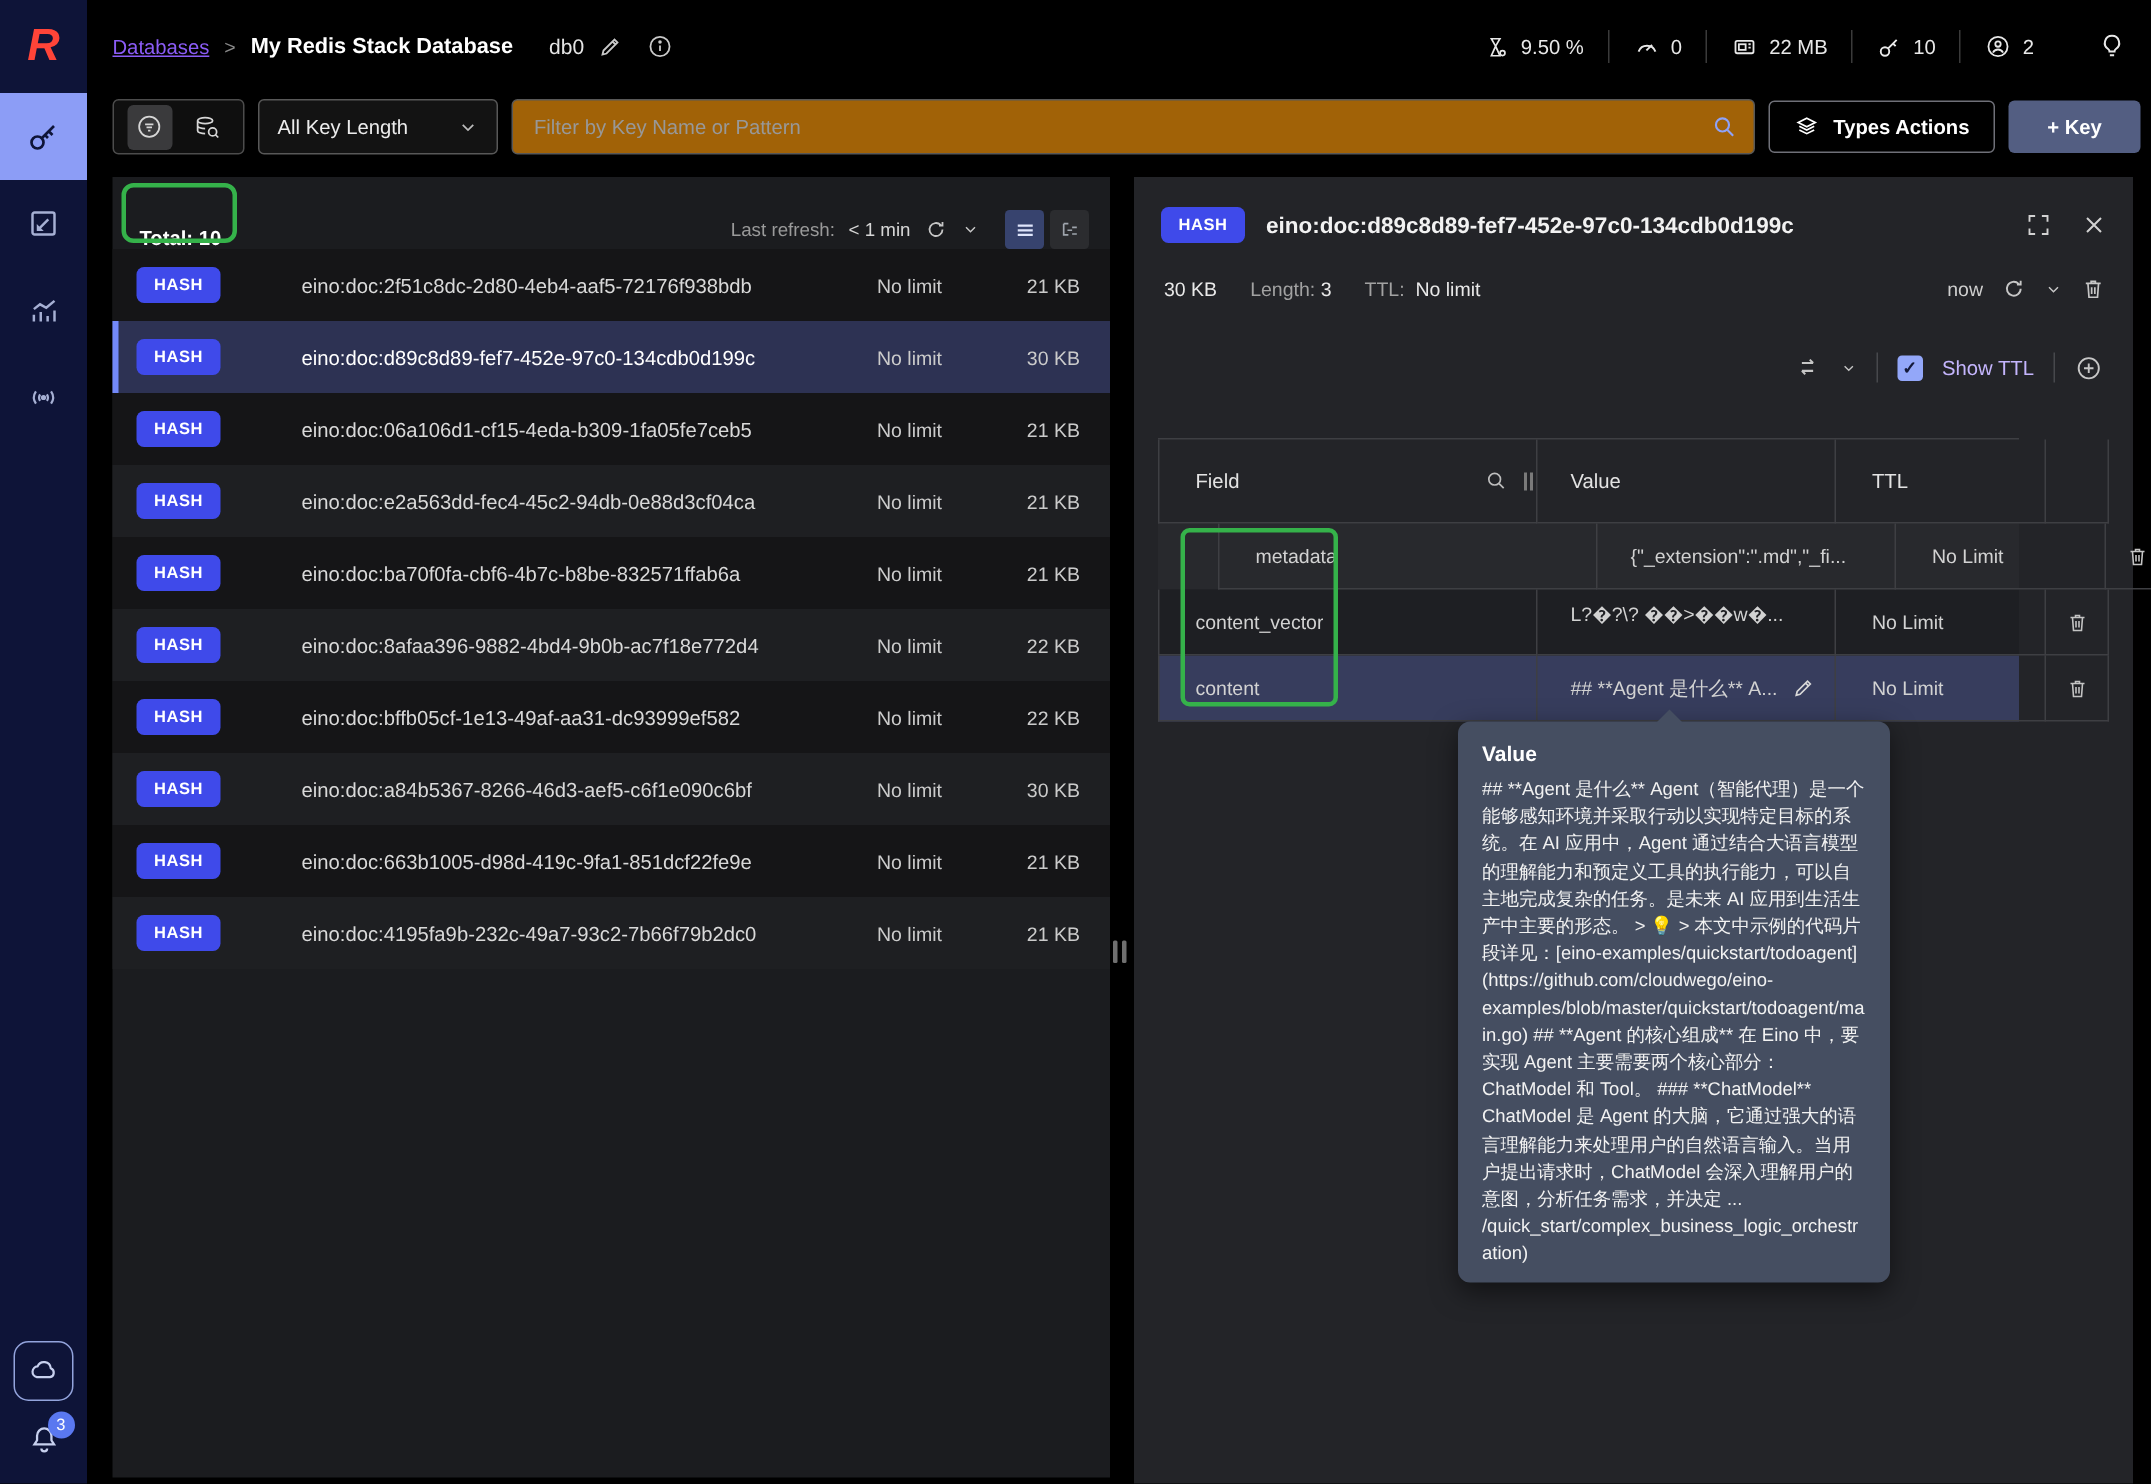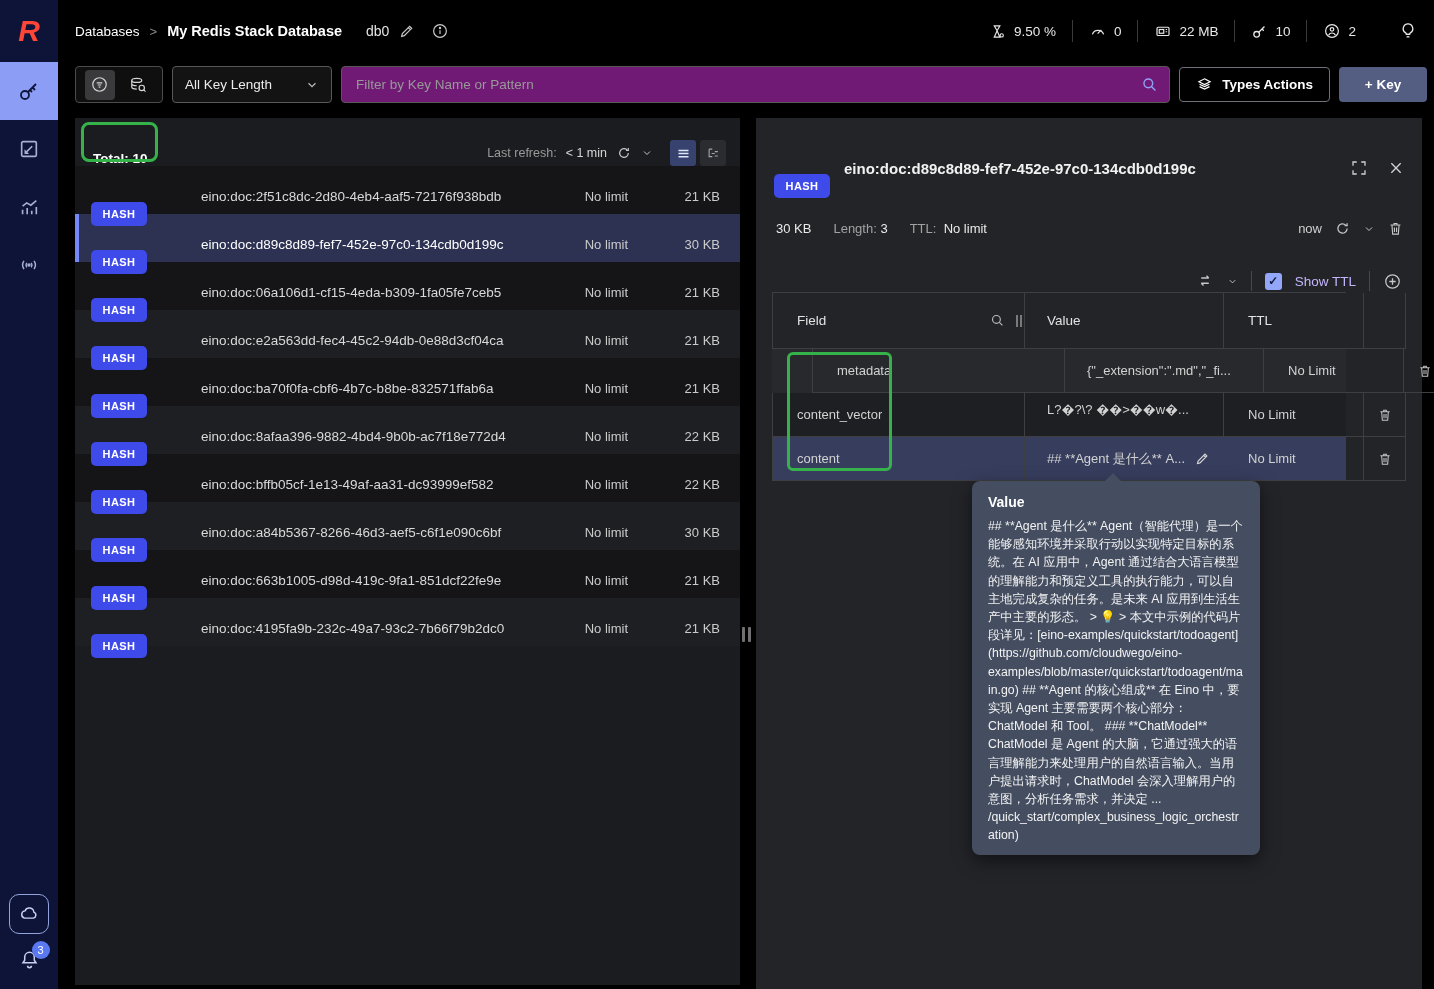--- a/index.html
+++ b/index.html
@@ -13,38 +13,38 @@
   .navitem { width:58px; height:58px; display:flex; align-items:center; justify-content:center; color:#a6b0d4; cursor:pointer; }
   .navitem.active { background:#8c9df6; color:#0e1438; }
   .nav-bottom { margin-top:auto; display:flex; flex-direction:column; align-items:center; gap:14px; padding-bottom:18px; }
   .cloudbtn { width:40px; height:40px; border:1.5px solid #93a4dc; border-radius:10px; display:flex; align-items:center; justify-content:center; color:#c7d0ee; }
   .bellwrap { position:relative; color:#c7d0ee; }
   .badge3 { position:absolute; top:-7px; right:-9px; width:18px; height:18px; border-radius:50%; background:#5a78f0; color:#fff; font-size:11px; display:flex; align-items:center; justify-content:center; }
 
   
   .topbar { position:absolute; left:58px; top:0; width:1376px; height:62px; background:#000; display:flex; align-items:center; }
   .crumbs { display:flex; align-items:center; gap:10px; padding-left:17px; }
-  .crumb-link { color:#ffffff; font-size:13.5px; cursor:pointer; }
+  .crumb-link { color:#8b5cf6; font-size:13.5px; text-decoration:underline; cursor:pointer; }
   .crumb-sep { color:#8a8a8a; font-size:13px; }
   .crumb-cur { color:#fff; font-size:14.5px; font-weight:bold; }
   .dbname { color:#e4e4e4; font-size:14px; margin-left:14px; }
   .miniicon { color:#c9c9c9; display:flex; align-items:center; }
   .stats { margin-left:auto; display:flex; align-items:center; padding-right:16px; }
   .stat { display:flex; align-items:center; gap:7px; color:#e8e8e8; font-size:13.5px; padding:0 16px; }
   .stat-div { width:1px; height:22px; background:#3a3a3a; }
   .bulb { margin-left:26px; color:#e8e8e8; }
 
   
   .filterbar { position:absolute; left:75px; top:66px; width:1352px; height:37px; display:flex; align-items:center; gap:9px; }
   .fgroup { height:37px; width:88px; border:1px solid #4c4c4c; border-radius:4px; background:#0f0f0f; display:flex; align-items:center; justify-content:space-evenly; }
   .fbtn { width:30px; height:30px; border-radius:4px; display:flex; align-items:center; justify-content:center; color:#d6d6d6; cursor:pointer; }
   .fbtn.active { background:#3a3a3c; }
   .ktype { height:37px; width:160px; border:1px solid #585858; border-radius:4px; background:#131313; display:flex; align-items:center; padding:0 12px; font-size:13.5px; color:#ececec; cursor:pointer; }
   .ktype .chev { margin-left:auto; color:#bcbcbc; }
-  .finput { flex:1; height:37px; border:1px solid #585858; border-radius:4px; background:#701a75; display:flex; align-items:center; padding:0 10px 0 14px; }
+  .finput { flex:1; height:37px; border:1px solid #585858; border-radius:4px; background:#a16207; display:flex; align-items:center; padding:0 10px 0 14px; }
   .finput input { flex:1; background:transparent; border:none; outline:none; color:#e6e6e6; font-size:13.5px; font-family:inherit; }
   .finput input::placeholder { color:#989898; }
   .searchbtn { color:#8fa; color:#8ea2f8; cursor:pointer; }
   .bulkbtn { height:35px; padding:0 16px; border:1px solid #6f7078; border-radius:4px; background:transparent; color:#fff; font-weight:bold; font-size:13.5px; display:flex; align-items:center; gap:9px; cursor:pointer; font-family:inherit; }
   .addkey { height:35px; width:88px; border:none; border-radius:4px; background:#535e82; color:#fff; font-weight:bold; font-size:13.5px; cursor:pointer; font-family:inherit; }
 
   
   .keylist { position:absolute; left:75px; top:118px; width:665px; height:867px; background:#1b1c1f; }
   .kl-head { height:48px; display:flex; align-items:flex-end; padding:0 14px 0 18px; position:relative; }
   .total { font-size:13.5px; font-weight:bold; color:#fff; }
@@ -53,21 +53,21 @@
   .lr-label { color:#9a9a9a; font-size:12.5px; }
   .lr-val { color:#d6d6d6; font-size:12.5px; }
   .iconbtn { color:#c6c6c6; display:flex; align-items:center; cursor:pointer; }
   .viewtoggle { display:flex; gap:4px; margin-left:8px; }
   .vbtn { width:26px; height:26px; border-radius:3px; display:flex; align-items:center; justify-content:center; color:#9fa5ad; background:#2b2c2f; cursor:pointer; }
   .vbtn.active { background:#37436e; color:#dfe5fb; }
   .krow { height:48px; display:grid; grid-template-columns:88px 1fr 110px 92px; align-items:center; padding:0 20px 0 16px; cursor:pointer; }
   .krow.odd { background:#151517; }
   .krow.even { background:#1e1f22; }
   .krow.selected { background:#2d3253; border-left:4px solid #7389fa; padding-left:12px; }
-  .hashbadge { width:56px; height:24px; border-radius:5px; background:#3f4aea; color:#fff; font-size:11px; font-weight:bold; display:flex; align-items:center; justify-content:center; letter-spacing:.4px;margin-top:36px; }
+  .hashbadge { width:56px; height:24px; border-radius:5px; background:#3f4aea; color:#fff; font-size:11px; font-weight:bold; display:flex; align-items:center; justify-content:center; letter-spacing:.4px; }
   .kname { font-size:13.5px; color:#d9d9d9; padding-left:22px; white-space:nowrap; overflow:hidden; text-overflow:ellipsis; }
   .krow.selected .kname { color:#fff; }
   .kttl, .ksize { font-size:13px; color:#cbcbcb; text-align:right; }
 
   .panel-handle { position:absolute; left:742px; top:627px; display:flex; gap:3px; }
   .panel-handle i { width:3px; height:15px; background:#707070; border-radius:1px; }
 
   
   .detail { position:absolute; left:756px; top:118px; width:666px; height:871px; background:#232428; }
   .d-head { display:flex; align-items:center; padding:20px 18px 0 18px; gap:14px; }

